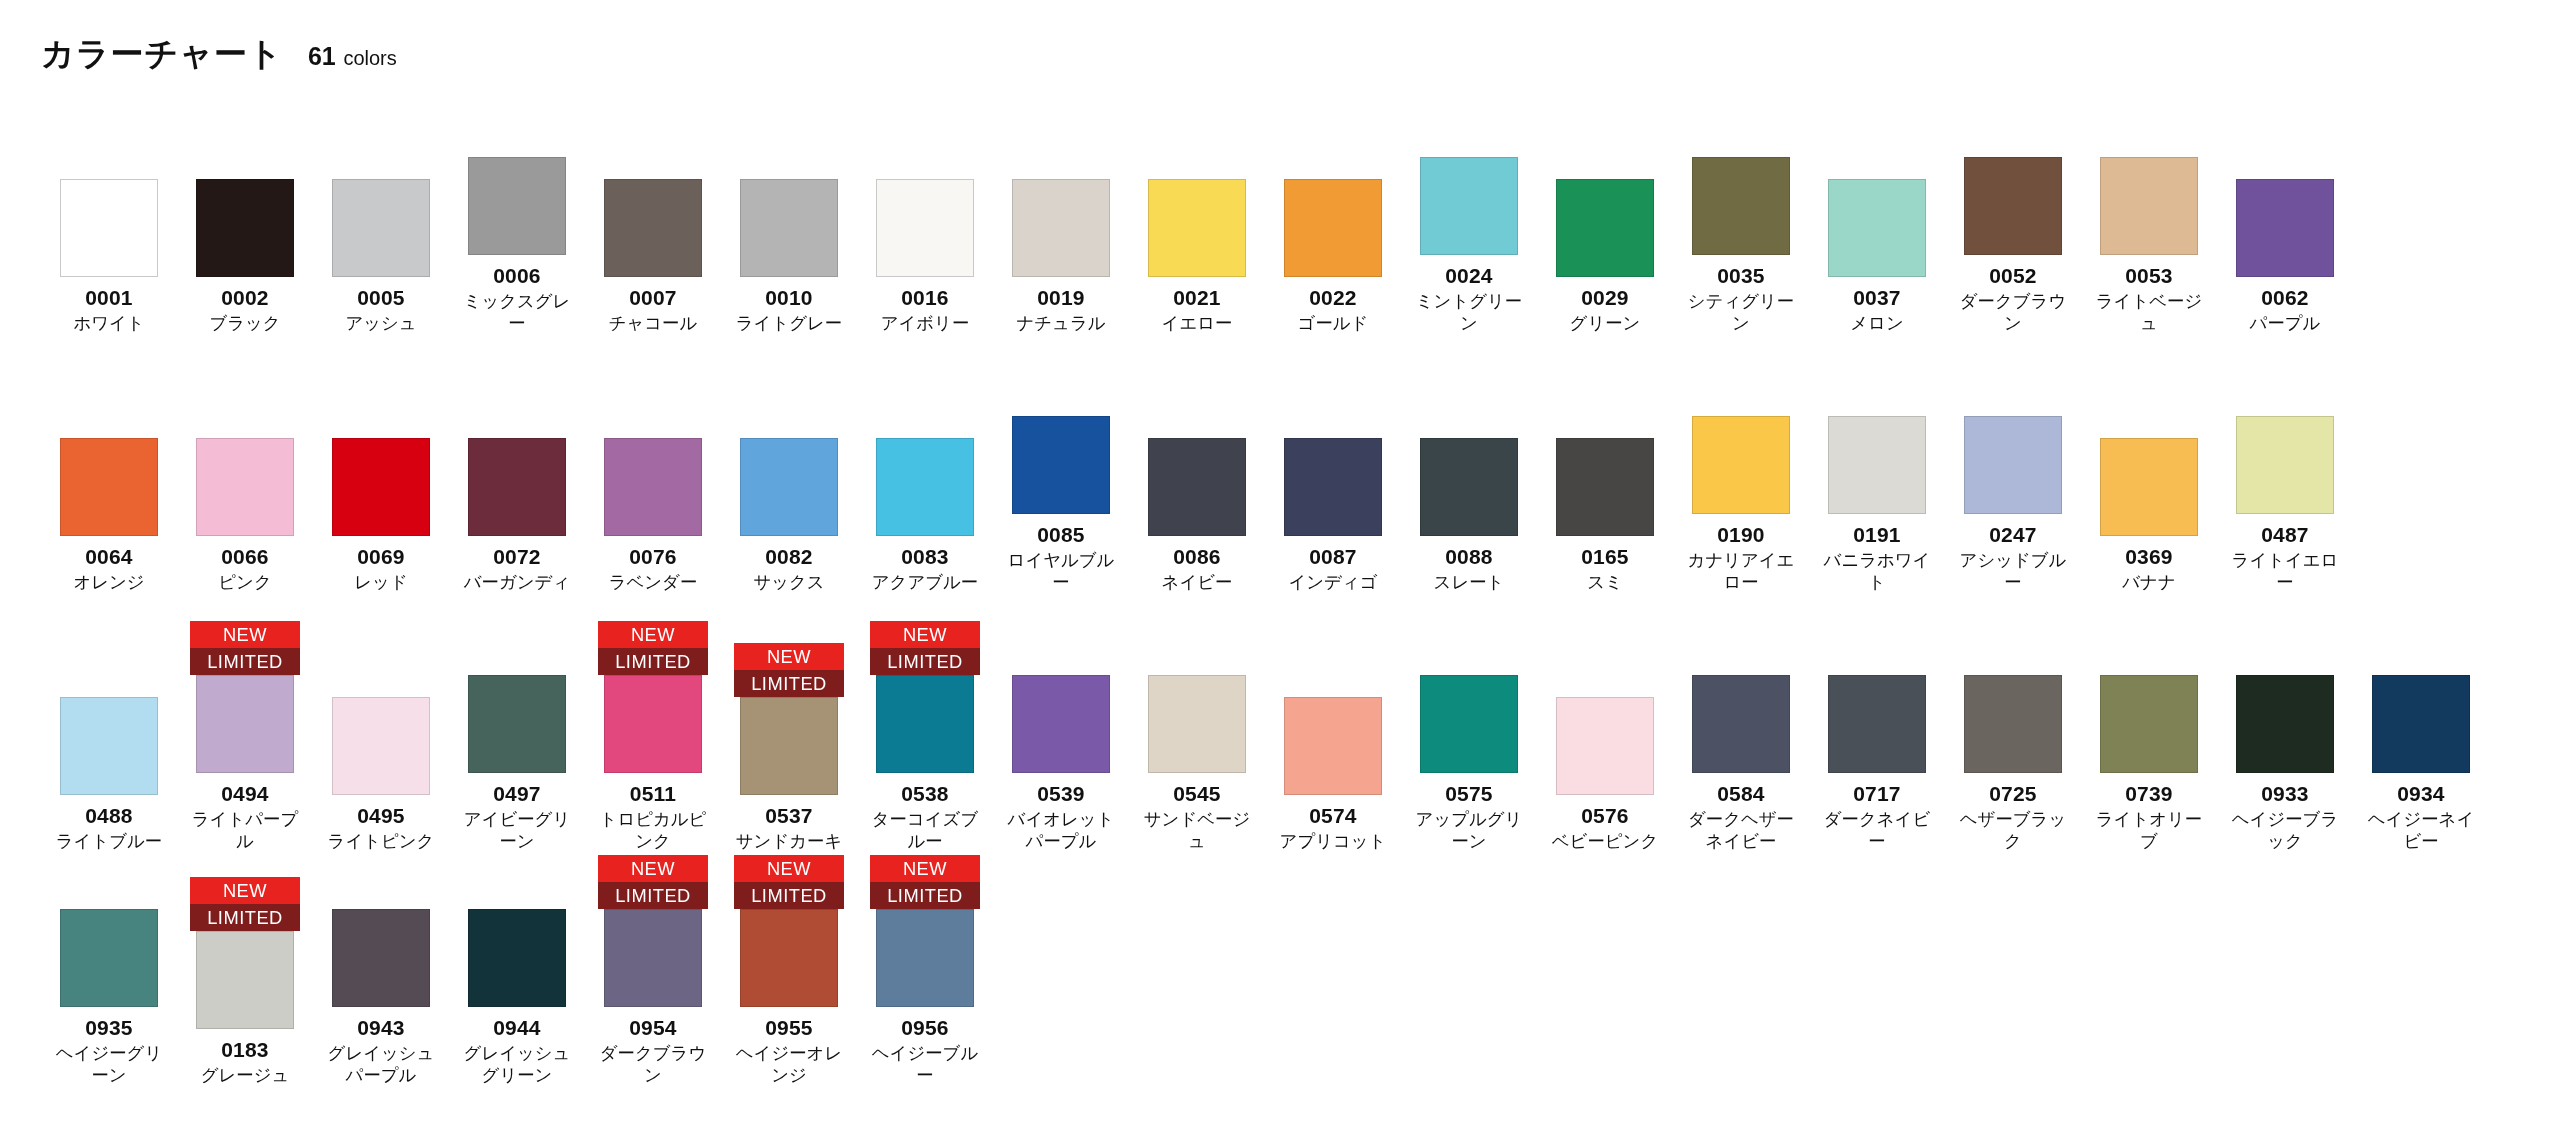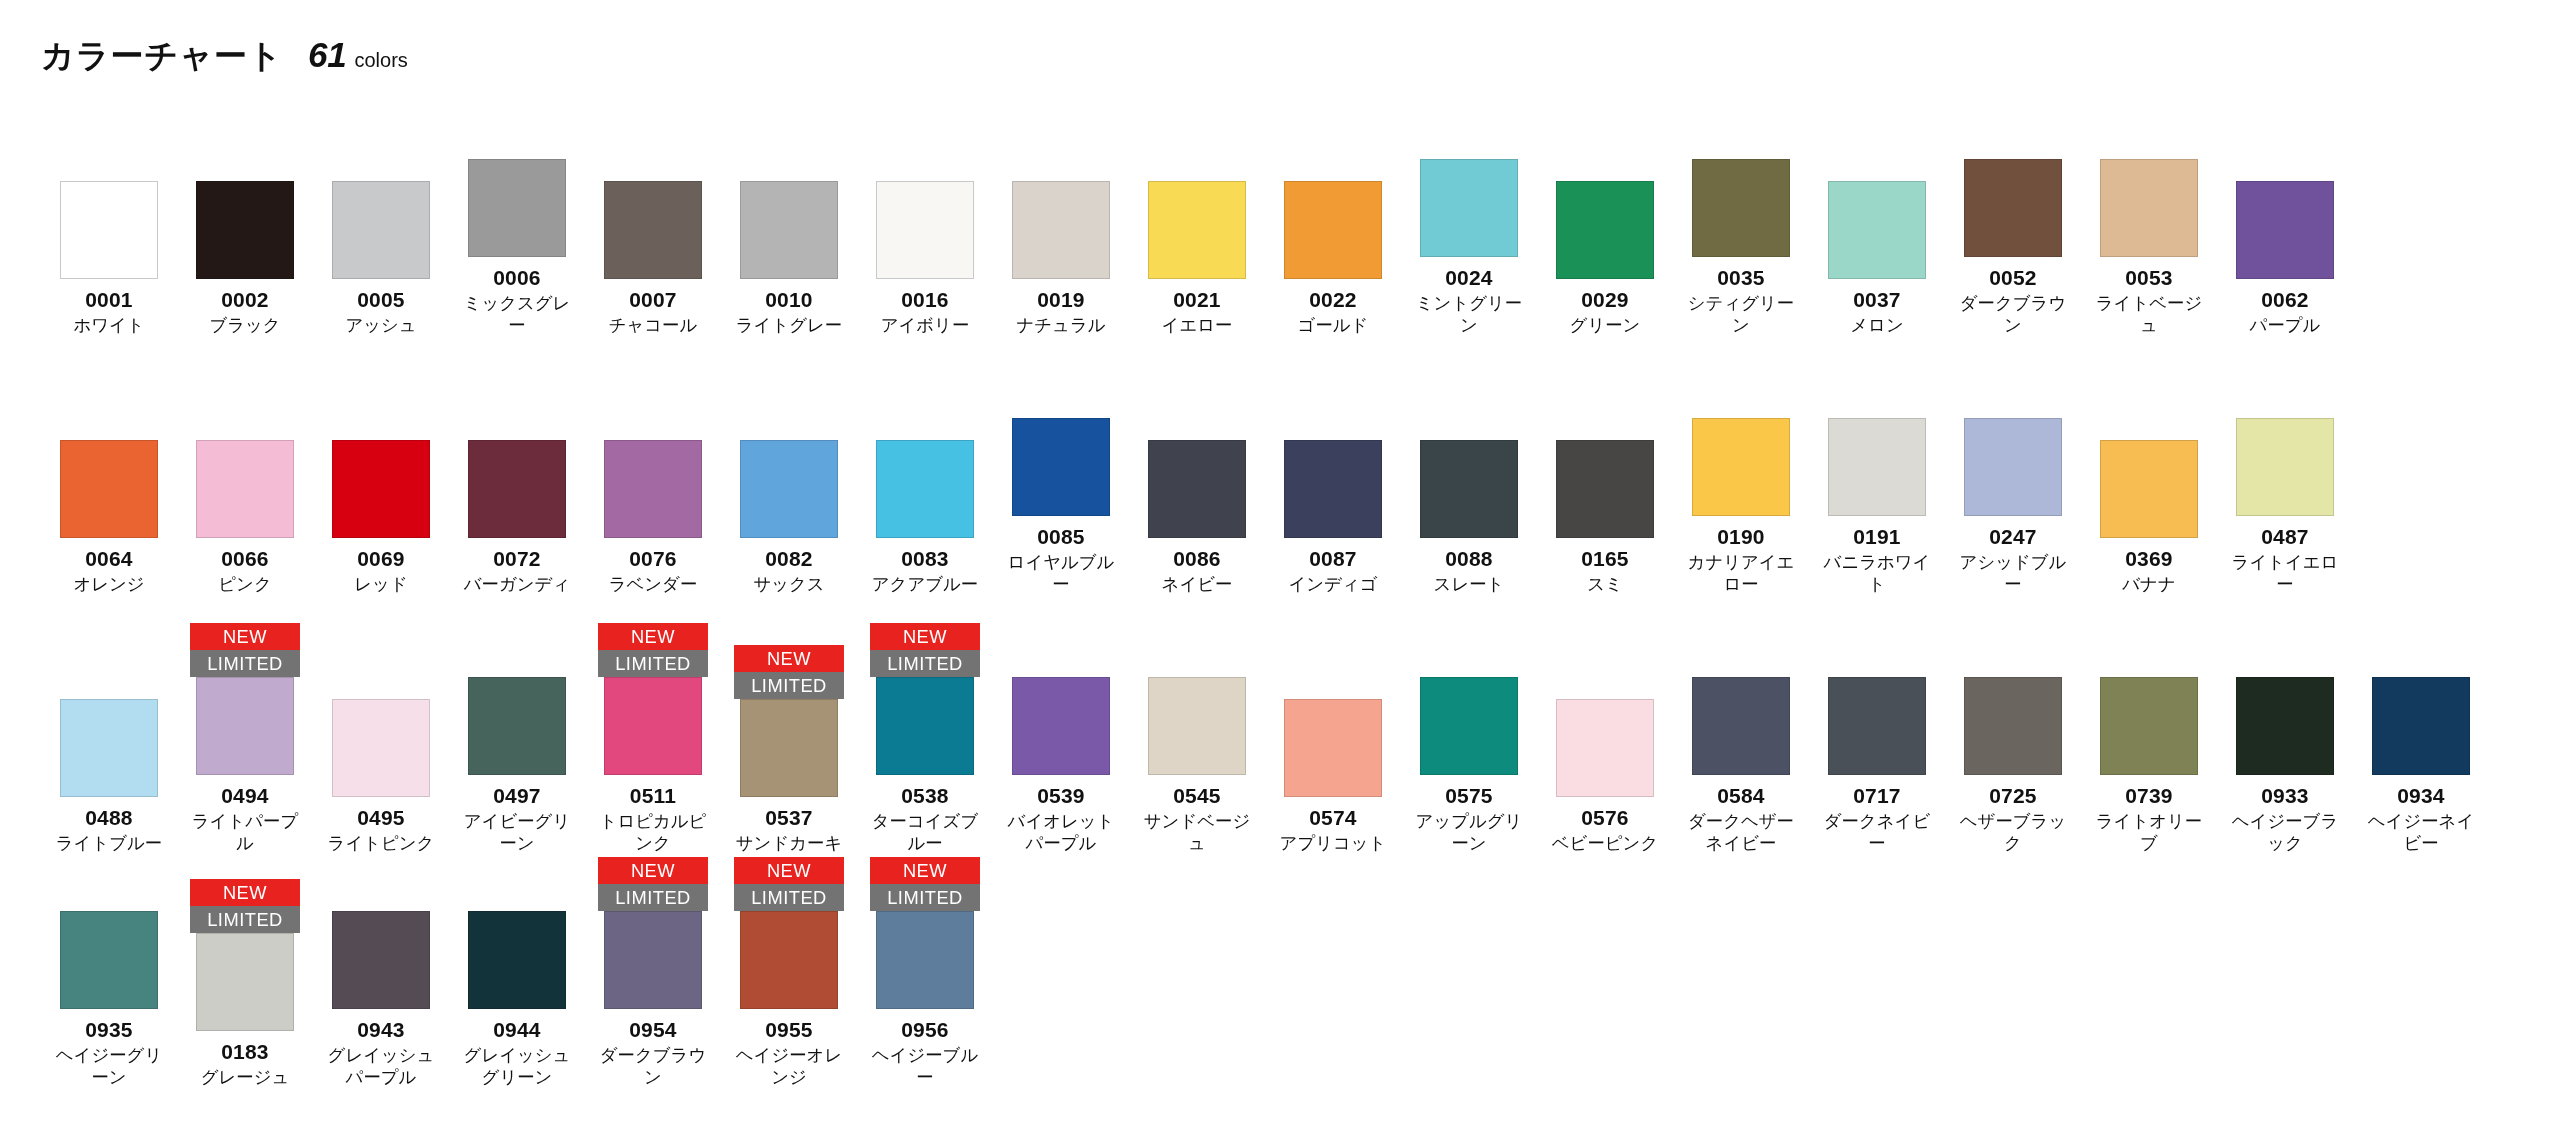--- a/index.html
+++ b/index.html
@@ -15,21 +15,21 @@
   
   .header{
     display:flex;align-items:baseline;
     padding:37px 0 0 41px;
     gap:25px;
   }
   .header .title{
     font-size:33px;font-weight:700;letter-spacing:1px;line-height:1;
   }
   .header .count-wrap{display:flex;align-items:baseline;gap:7.7px;}
-  .header .count{font-size:35px;font-weight:700;line-height:1;font-style:italic;}
+  .header .count{font-size:25px;font-weight:700;line-height:1;}
   .header .count-unit{font-size:20px;font-weight:400;line-height:1;}
 
   
   .rows{padding:25px 0 0 0;}
   .row{
     display:flex;
     padding-left:41px;
     align-items:flex-end;
   }
   .row.r1{margin-top:5.8px;}
@@ -60,21 +60,21 @@
     height:27px;
     line-height:27px;
     text-align:center;
     font-size:18.3px;
     font-weight:400;
     letter-spacing:0.5px;
     color:#ffffff;
     box-sizing:border-box;
   }
   .badge.new{background:#e8231f;}
-  .badge.limited{background:#737373;}
+  .badge.limited{background:#7f1d1d;}
 
   .swatch{
     width:98px;
     height:98px;
     box-sizing:border-box;
     border:1px solid rgba(0,0,0,0.14);
   }
   .swatch.outlined{border:1px solid #c9c9c9;}
 
   .code{

